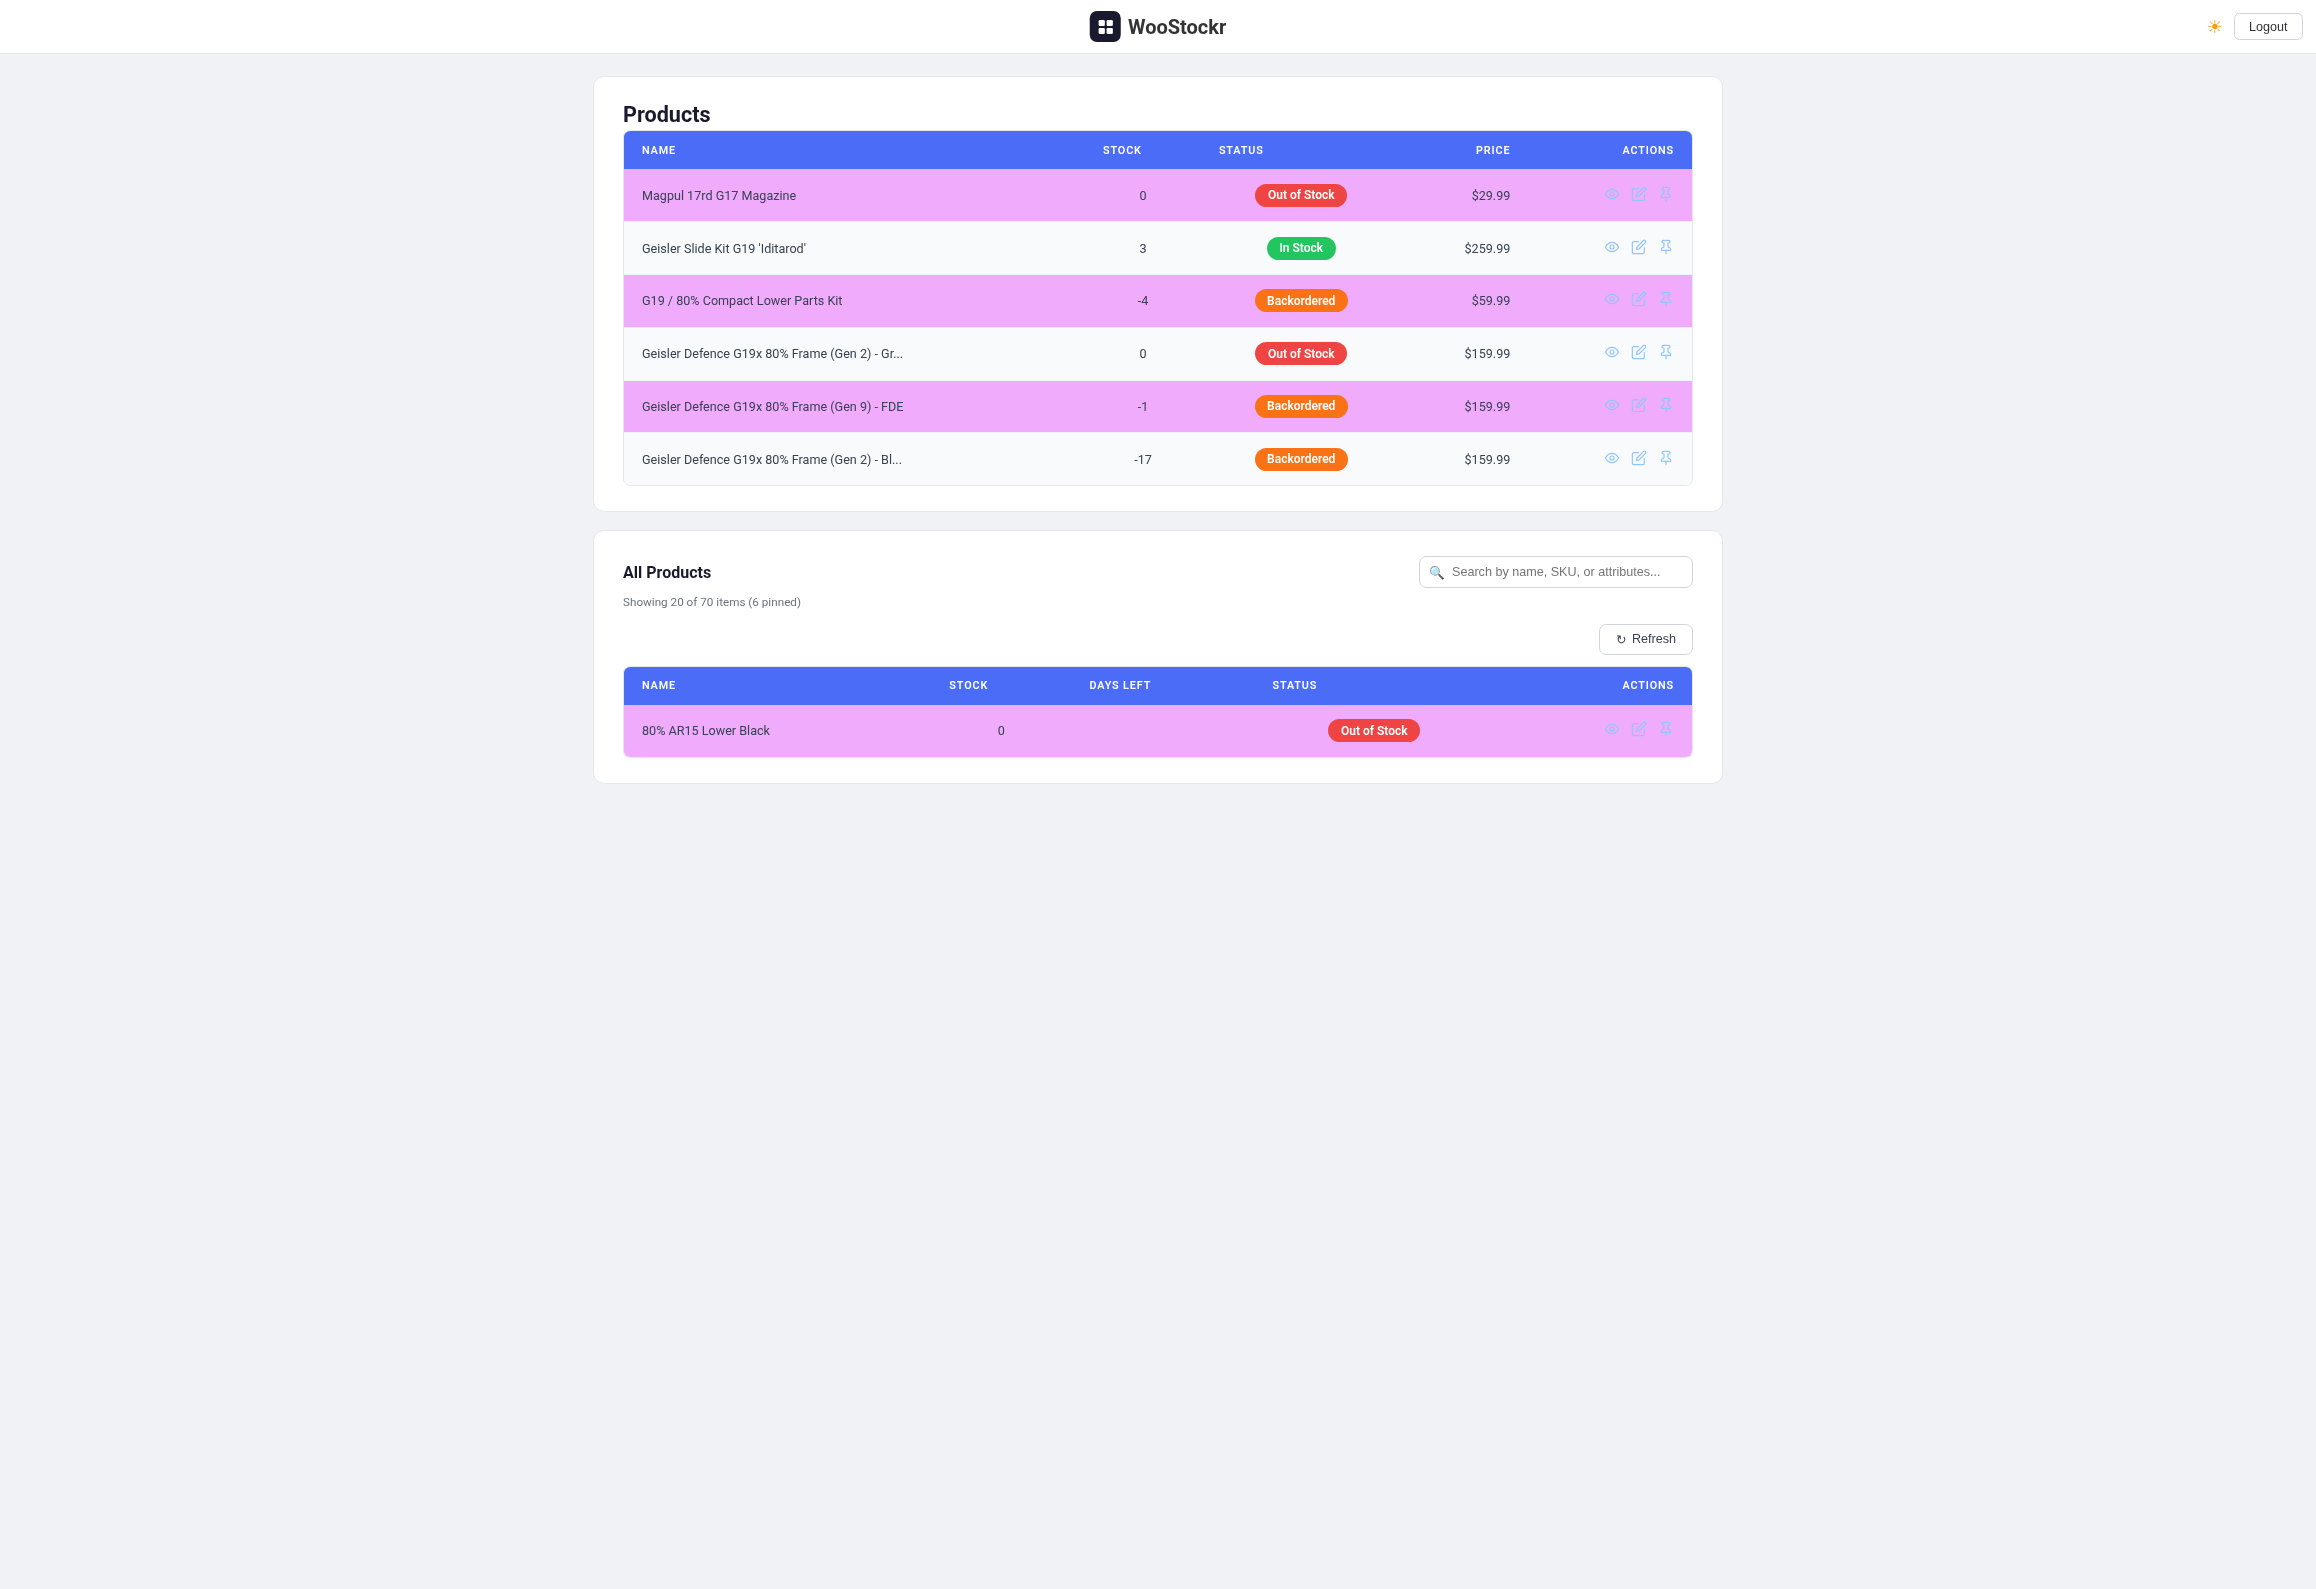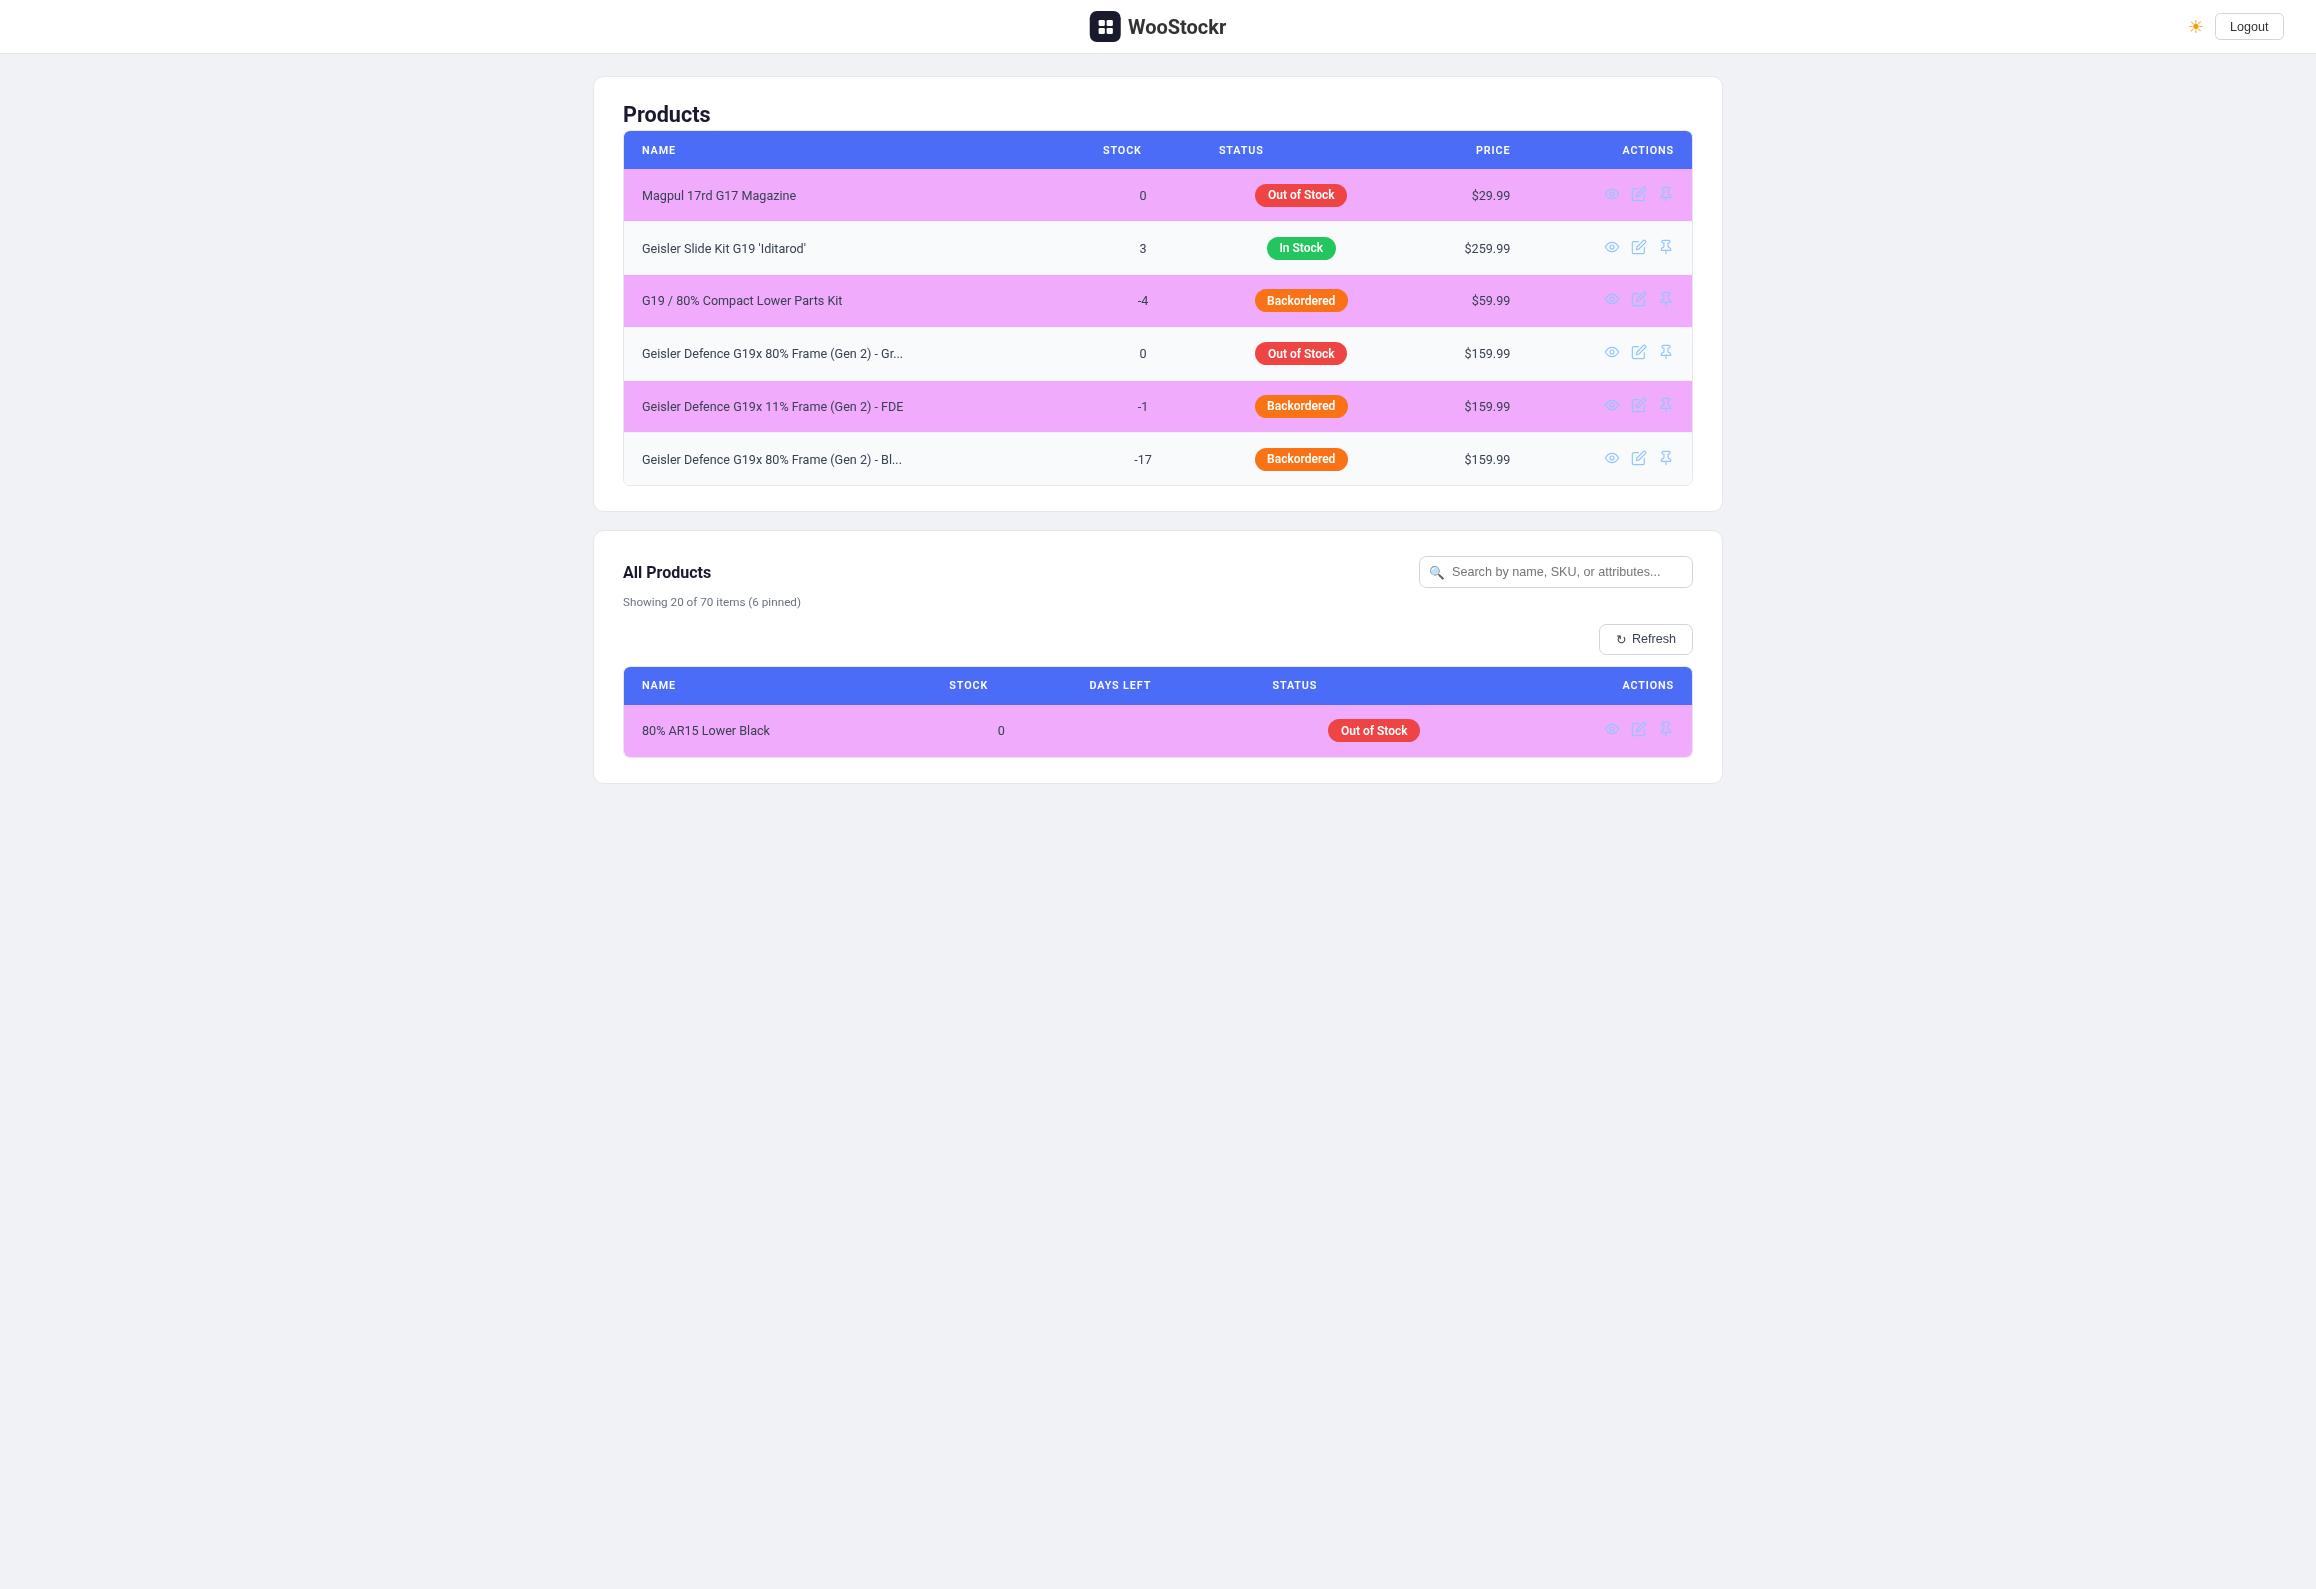--- a/index.html
+++ b/index.html
@@ -10,21 +10,21 @@
       color: #333;
     }
 
     
     .header {
       background: #fff;
       border-bottom: 0.9px solid #e5e7eb;
       display: flex;
       align-items: center;
       justify-content: space-between;
-      padding: 0 32px;
+      padding: 0 13px;
       height: 54px;
       position: relative;
     }
     .header-logo {
       display: flex;
       align-items: center;
       gap: 7.2px;
       position: absolute;
       left: 50%;
       transform: translateX(-50%);
@@ -393,21 +393,21 @@
         <svg width="16" height="16" viewBox="0 0 24 24" fill="none" stroke="currentColor" stroke-width="1.8" stroke-linecap="round" stroke-linejoin="round">
           <line x1="12" y1="17" x2="12" y2="22"></line>
                       <path d="M5 17h14v-1.76a2 2 0 0 0-1.11-1.79l-1.78-.9A2 2 0 0 1 15 10.76V6h1a2 2 0 0 0 0-4H8a2 2 0 0 0 0 4h1v4.76a2 2 0 0 1-1.11 1.79l-1.78.9A2 2 0 0 0 5 15.24V17z"></path>
         </svg>
       </span>
 
         </div>
       </td>
     </tr>
             <tr>
-      <td>Geisler Defence G19x 11% Frame (Gen 2) - FDE</td>
+      <td>Geisler Defence G19x 80% Frame (Gen 9) - FDE</td>
       <td class="center">-1</td>
       <td class="center">
         <span class="badge badge-backordered">Backordered</span>
       </td>
       <td class="right">$159.99</td>
       <td>
         <div class="actions-cell">
 
       <span class="action-icon" title="View">
         <svg width="16" height="16" viewBox="0 0 24 24" fill="none" stroke="currentColor" stroke-width="1.8" stroke-linecap="round" stroke-linejoin="round">

